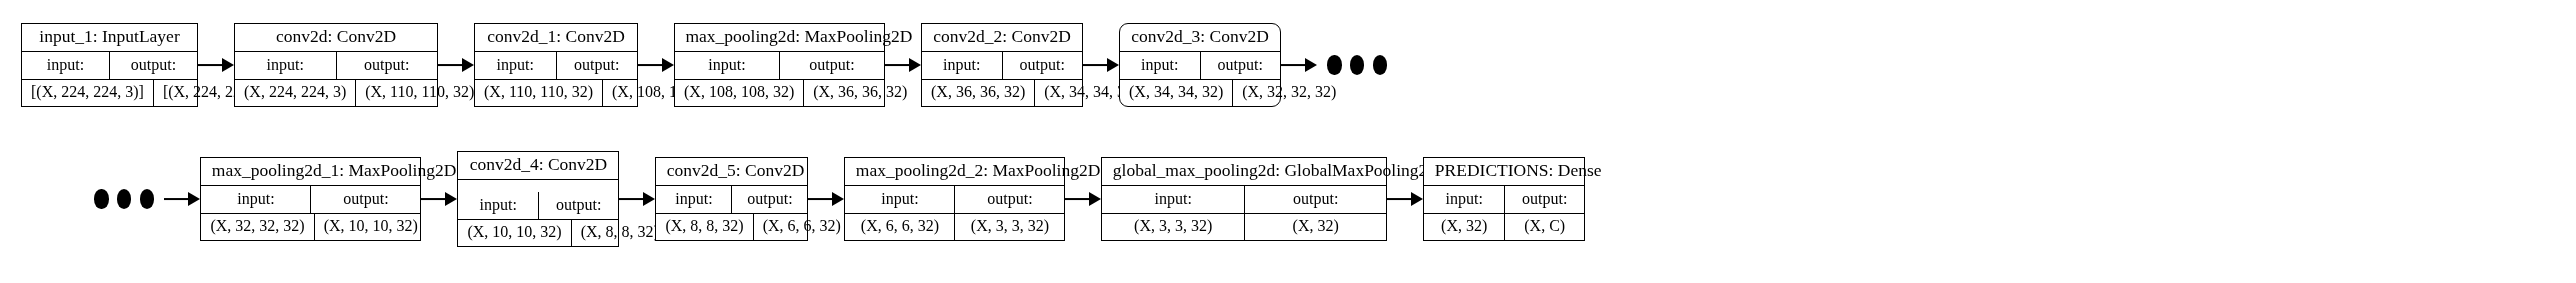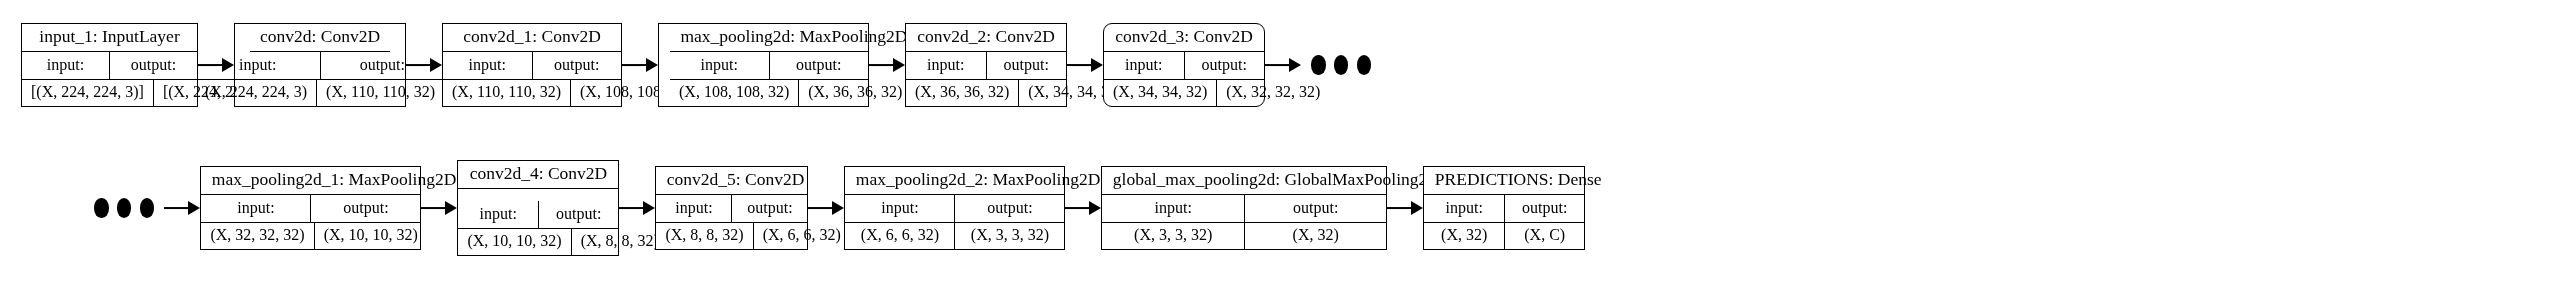--- a/index.html
+++ b/index.html
@@ -1,21 +1,21 @@
 <!DOCTYPE html>
 <html style="font-size:10.4px"><head>
 <meta charset="utf-8">
 <style>
   html,body{margin:0;padding:0;background:#ffffff;}
   body{width:2576px;height:284px;overflow:hidden;font-family:"Liberation Serif","DejaVu Serif",serif;color:#000;}
   #canvas{position:relative;width:2576px;height:284px;}
 
   .row{position:absolute;display:flex;align-items:center;}
   #row-1{left:0;top:0;height:130px;}
-  #row-2{left:0;top:143px;height:130px;}
+  #row-2{left:0;top:134px;height:130px;}
 
   .node{
     border:1.3px solid #000;
     background:#ffffff;
     display:flex;
     flex-direction:column;
     box-sizing:border-box;
   }
   .node-title{
     padding:3.2px 10.4px 4.5px 10.4px;
@@ -101,55 +101,55 @@
           <div class="node-rowline">
             <div class="cell left">[(X, 224, 224, 3)]</div>
             <div class="cell">[(X, 224, 224, 3)]</div>
           </div>
         </div>
       </div>
       <div class="arrow">
         <div class="shaft"></div>
         <div class="head"></div>
       </div>
-      <div class="node" style="width: 172px; align-items: center;">
+      <div class="node" style="width: 204px;">
         <div class="node-title">conv2d: Conv2D</div>
         <div class="node-grid">
           <div class="node-rowline">
             <div class="cell left">input:</div>
             <div class="cell">output:</div>
           </div>
           <div class="node-rowline">
             <div class="cell left">(X, 224, 224, 3)</div>
             <div class="cell">(X, 110, 110, 32)</div>
           </div>
         </div>
       </div>
       <div class="arrow">
         <div class="shaft"></div>
         <div class="head"></div>
       </div>
-      <div class="node" style="width: 180px;">
+      <div class="node" style="width: 164px;">
         <div class="node-title">conv2d_1: Conv2D</div>
         <div class="node-grid">
           <div class="node-rowline">
             <div class="cell left">input:</div>
             <div class="cell">output:</div>
           </div>
           <div class="node-rowline">
             <div class="cell left">(X, 110, 110, 32)</div>
             <div class="cell">(X, 108, 108, 32)</div>
           </div>
         </div>
       </div>
       <div class="arrow">
         <div class="shaft"></div>
         <div class="head"></div>
       </div>
-      <div class="node" style="width: 211px; padding-left: 11px;">
+      <div class="node" style="width: 211px;">
         <div class="node-title">max_pooling2d: MaxPooling2D</div>
         <div class="node-grid">
           <div class="node-rowline">
             <div class="cell left">input:</div>
             <div class="cell">output:</div>
           </div>
           <div class="node-rowline">
             <div class="cell left">(X, 108, 108, 32)</div>
             <div class="cell">(X, 36, 36, 32)</div>
           </div>

